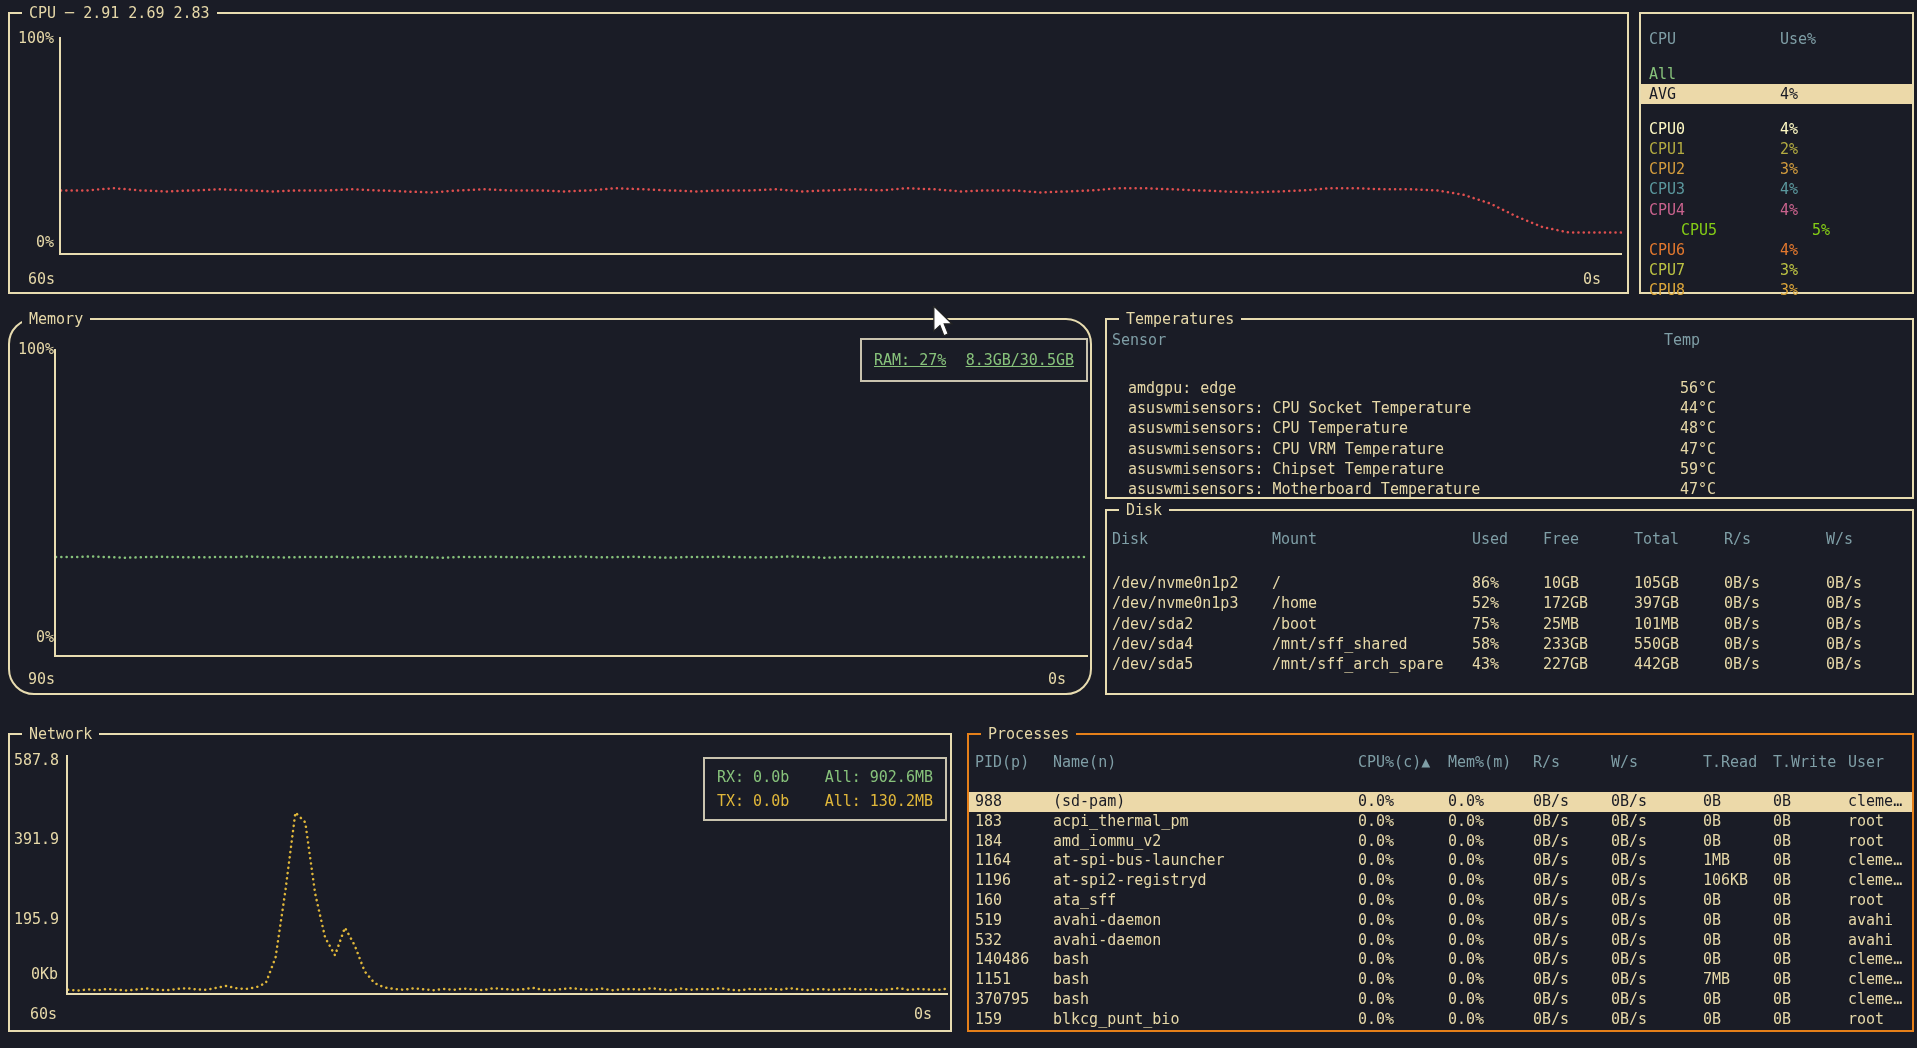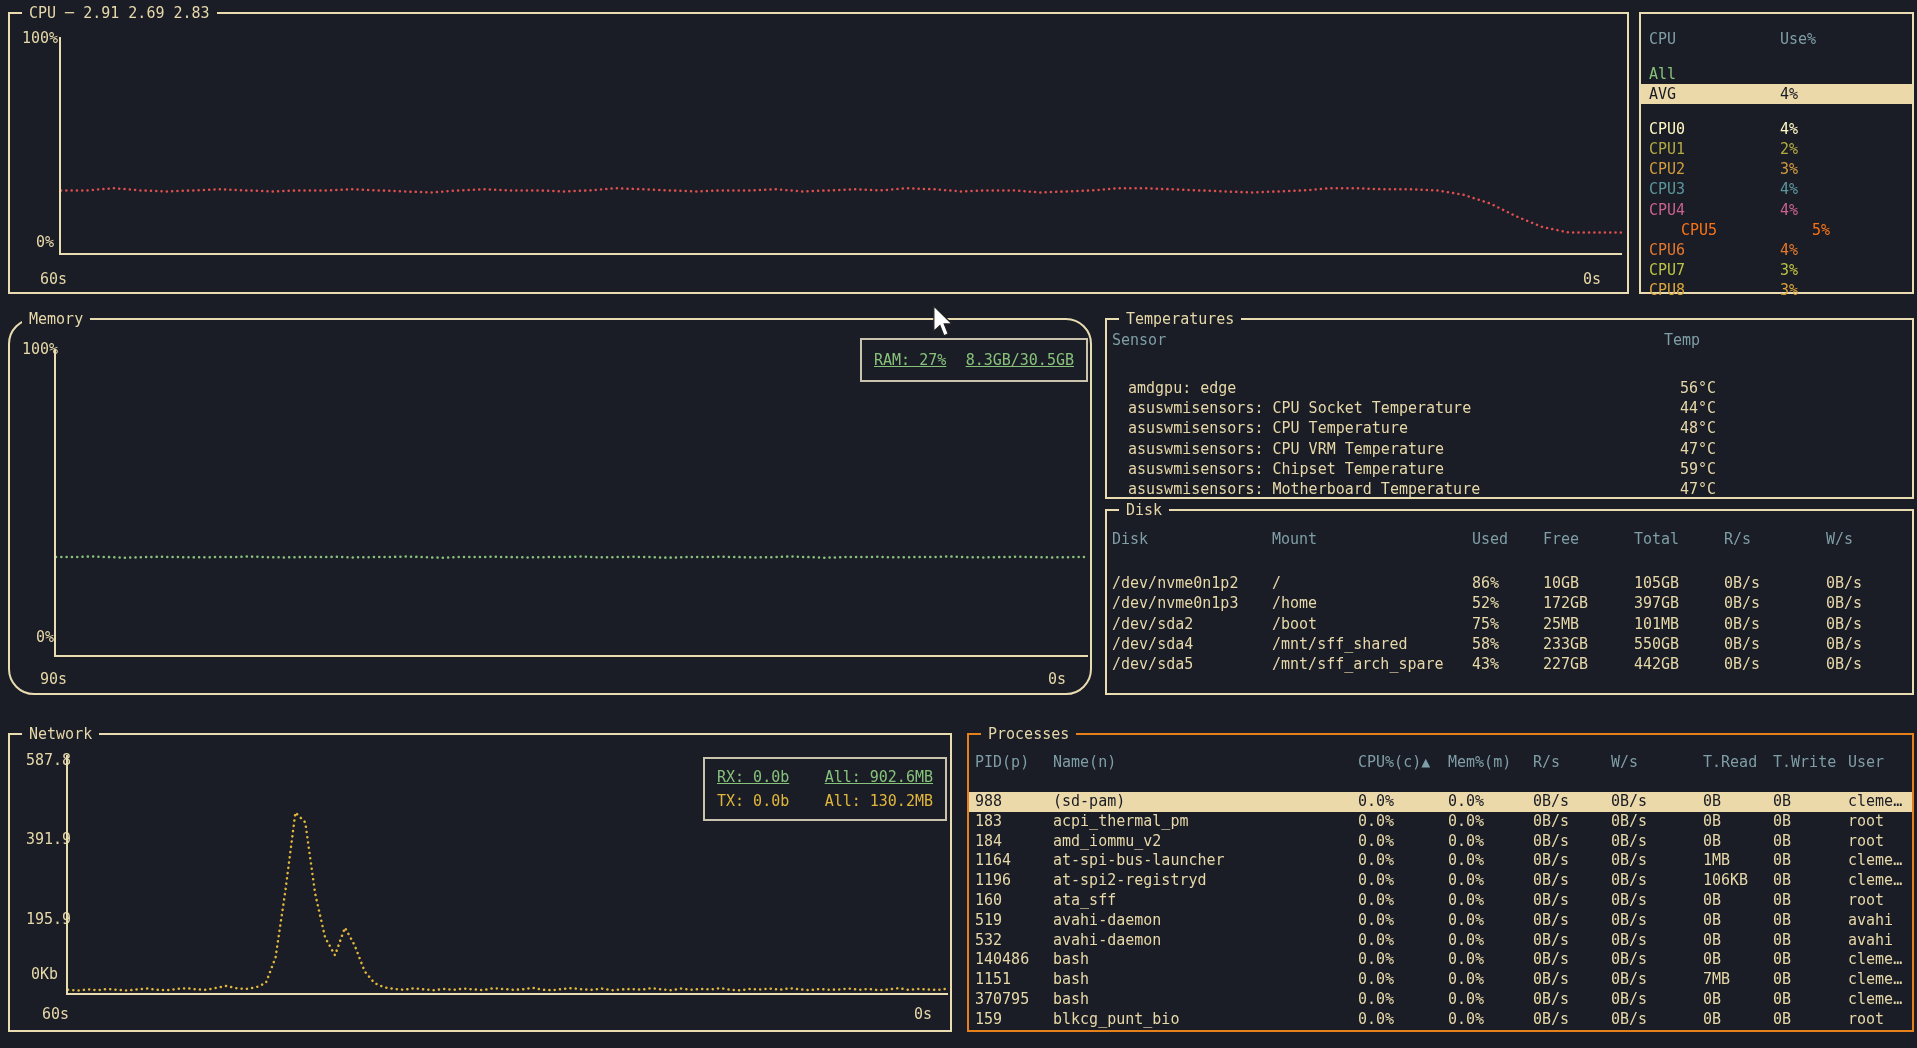--- a/index.html
+++ b/index.html
@@ -14,21 +14,21 @@
     --sel-bg:#ecd9a9;
     --sel-fg:#191b25;
     --boxline:#c9c3ae;
   }
   *{margin:0;padding:0;box-sizing:border-box;}
   html,body{width:1917px;height:1048px;overflow:hidden;}
   body{background:var(--bg);font-family:"DejaVu Sans Mono",monospace;font-size:15px;color:var(--text);position:relative;}
   .panel{position:absolute;border:2px solid var(--cream);background:var(--bg);}
   .panel.orange{border-color:var(--orange);}
   .panel-title{position:absolute;top:-11px;left:12px;background:var(--bg);padding:0 7px;color:var(--text);line-height:20px;white-space:pre;}
-  .axis-label{position:absolute;line-height:20px;color:var(--text);white-space:pre;padding-left:12px;}
+  .axis-label{position:absolute;line-height:20px;color:var(--text);white-space:pre;}
   .ylab{width:44px;text-align:right;}
   .plot{position:absolute;border-left:2px solid var(--cream);border-bottom:2px solid var(--cream);}
   .plot svg{position:absolute;left:0;top:0;width:100%;height:100%;}
   .hcell{color:var(--teal);}
   .row{color:var(--text);}
   .row.selected{background:var(--sel-bg);color:var(--sel-fg) !important;}
   .grid-legend{display:grid;grid-template-columns:131px 1fr;padding-left:8px;height:20.1px;line-height:20.1px;}
   .grid-temp{display:grid;grid-template-columns:552px 1fr;padding-left:5px;height:20.2px;line-height:20.2px;}
   .grid-disk{display:grid;grid-template-columns:160px 200px 71px 91px 90px 102px 1fr;padding-left:5px;height:20.3px;line-height:20.3px;}
   .grid-proc{display:grid;grid-template-columns:78px 305px 90px 85px 78px 92px 70px 75px 1fr;padding-left:6px;height:19.8px;line-height:19.8px;}
@@ -82,21 +82,21 @@
         <span class="cell">3%</span>
       </div>
       <div class="grid-legend row" style="color: rgb(91, 152, 158);">
         <span class="cell">CPU3</span>
         <span class="cell">4%</span>
       </div>
       <div class="grid-legend row" style="color: rgb(201, 98, 141);">
         <span class="cell">CPU4</span>
         <span class="cell">4%</span>
       </div>
-      <div class="grid-legend row" style="color: #f97316; padding-left: 40px;">
+      <div class="grid-legend row" style="color: #84cc16; padding-left: 40px;">
         <span class="cell">CPU5</span>
         <span class="cell">5%</span>
       </div>
       <div class="grid-legend row" style="color: rgb(227, 120, 46);">
         <span class="cell">CPU6</span>
         <span class="cell">4%</span>
       </div>
       <div class="grid-legend row" style="color: rgb(188, 194, 67);">
         <span class="cell">CPU7</span>
         <span class="cell">3%</span>
@@ -232,21 +232,21 @@
   <div class="axis-label ylab" style="left:4px;top:174px;">195.9</div>
   <div class="axis-label ylab" style="left:4px;top:229px;">0Kb</div>
   <div class="plot" style="left:56px;top:20px;width:882px;height:240px;">
     <svg viewBox="0 0 880 238" preserveAspectRatio="none">
         <polyline points="0.0,234.8 9.9,235.6 19.8,234.4 29.7,235.2 39.6,234.0 49.4,234.8 59.3,235.6 69.2,234.4 79.1,233.6 89.0,234.8 98.9,235.2 108.8,234.0 118.7,233.2 128.5,234.4 138.4,234.8 148.3,232.8 158.2,230.9 168.1,233.2 178.0,234.0 187.9,232.4 197.8,228.1 207.6,202.3 217.5,134.9 227.4,57.5 237.3,67.4 247.2,138.8 257.1,182.5 267.0,200.3 276.9,172.6 286.7,190.4 296.6,216.2 306.5,228.1 316.4,232.4 326.3,234.0 336.2,234.8 346.1,233.2 356.0,234.4 365.8,235.2 375.7,234.0 385.6,234.8 395.5,233.6 405.4,234.4 415.3,235.2 425.2,233.2 435.1,234.0 444.9,234.8 454.8,234.4 464.7,232.8 474.6,234.8 484.5,235.2 494.4,234.0 504.3,233.2 514.2,234.4 524.0,234.8 533.9,233.6 543.8,235.2 553.7,234.4 563.6,234.0 573.5,234.8 583.4,233.2 593.3,234.4 603.1,235.2 613.0,233.6 622.9,234.8 632.8,234.0 642.7,234.4 652.6,233.2 662.5,234.8 672.4,235.2 682.2,234.0 692.1,234.4 702.0,233.6 711.9,234.8 721.8,233.2 731.7,234.4 741.6,235.2 751.5,234.0 761.3,234.8 771.2,234.4 781.1,233.6 791.0,234.8 800.9,234.0 810.8,235.2 820.7,234.4 830.6,233.2 840.4,234.8 850.3,234.0 860.2,234.4 870.1,234.8 880.0,233.6" fill="none" stroke="#e0b73a" stroke-width="2.5" stroke-linecap="round" stroke-dasharray="0.1 5.2"></polyline>
       </svg>
   </div>
   <div class="axis-label" style="left:20px;top:269px;">60s</div>
   <div class="axis-label" style="right:18px;top:269px;">0s</div>
   <div class="badge" style="left:693px;top:22px;width:244px;height:64px;">
-    <div class="brow" style="color:var(--green);text-decoration:underline;">
+    <div class="brow" style="color:var(--green);">
       <span>RX: 0.0b</span>
       <span>All: 902.6MB</span>
     </div>
     <div class="brow" style="color:var(--yellow);">
       <span>TX: 0.0b</span>
       <span>All: 130.2MB</span>
     </div>
   </div>
 </section>
 

